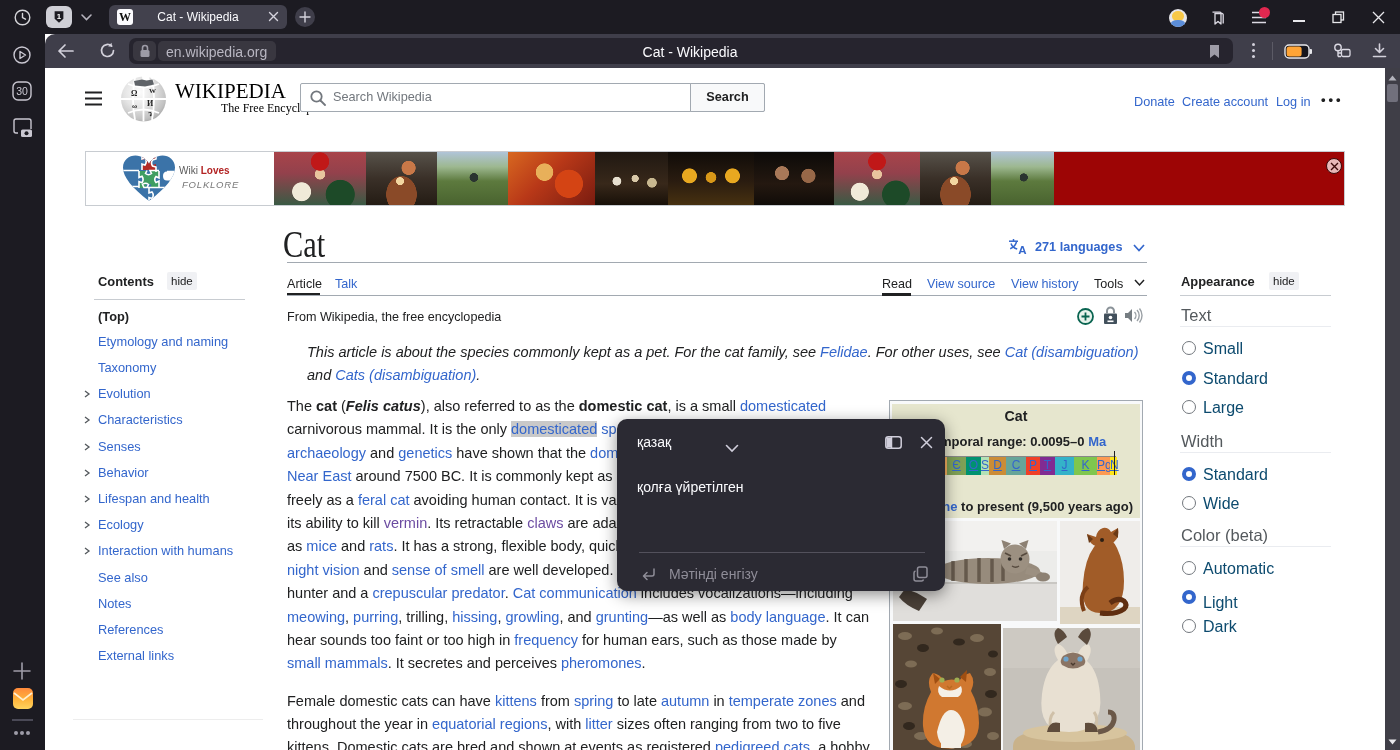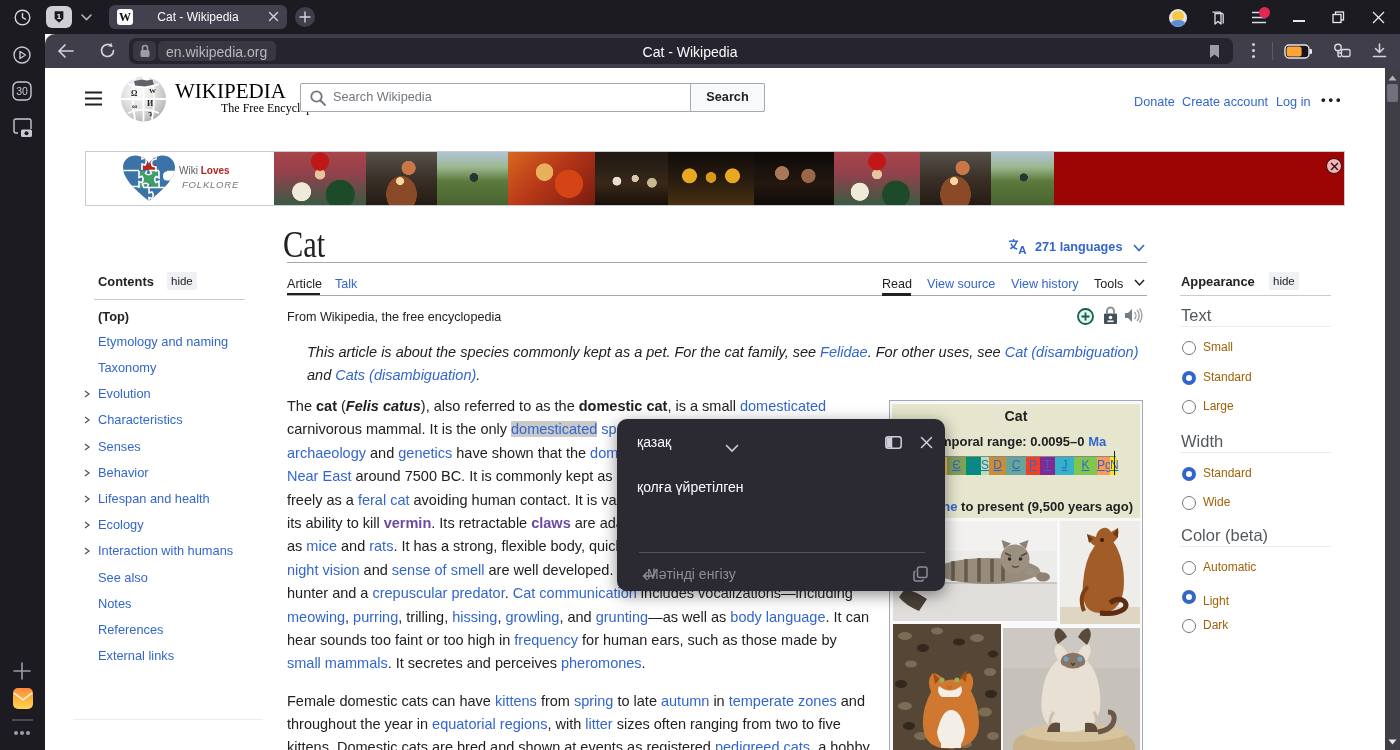--- a/index.html
+++ b/index.html
@@ -23,28 +23,28 @@
 
 .serif { font-family:"Liberation Serif", serif; }
 #tabsrule { left:287px; top:295px; width:860px; height:1px; background:#a2a9b1; }
 #titlerule { left:287px; top:262px; width:860px; height:1px; background:#a2a9b1; }
 .toc-item { position:absolute; font-size:12.8px; color:#3366cc; left:98px; }
 .chev { position:absolute; left:83px; width:8px; height:8px; }
 .applabel { position:absolute; left:1181px; font-size:16.5px; color:#54595d; }
 .apprule { position:absolute; left:1180px; width:151px; height:1px; background:#c8ccd1; }
 .radio { position:absolute; left:1182px; width:14px; height:14px; border-radius:50%; border:1px solid #72777d; background:#fff; }
 .radio.on { border:4.5px solid #3366cc; }
-.radiolbl { position:absolute; left:1203px; font-size:12px; color:#a16207; }
+.radiolbl { position:absolute; left:1203px; font-size:16px; color:#0c4a6e; }
 .hidebtn { position:absolute; background:#f0f1f4; border-radius:2px; font-size:11.5px; color:#202122; padding:3px 4px; }
 
 #para1, #para2 { position:absolute; left:287px; width:700px; font-size:14.5px; line-height:23.4px; color:#202122; }
 #hatnote { position:absolute; left:307px; width:900px; font-size:14.5px; line-height:23.4px; font-style:italic; color:#202122; }
 #hatnote a { font-style:italic; }
 b.fel { font-style:italic; }
-a.vis { color:#6b4ba1;font-weight:bold; }
+a.vis { color:#6b4ba1; }
 .hl { background:#c9c9c9; }
 
 #infobox { left:889px; top:400px; width:254px; height:351px; border:1px solid #a2a9b1; background:#f8f9fa; }
 #taxhead { left:892px; top:404px; width:248px; height:114px; background:#e6e6ce; }
 
 #popup { left:617px; top:419px; width:328px; height:172px; background:#2b2a33; border-radius:10px; box-shadow:0 4px 16px rgba(0,0,0,0.45); }
 .seg { position:absolute; top:0; height:18px; text-align:center; line-height:17px; color:#3366cc; text-decoration:underline; }
 #bannerphotos > div { top:0; height:53px; }
 .ph-redhat { background:
   radial-gradient(circle at 50% 18%, #c01818 0 14%, transparent 15%),
@@ -582,18 +582,18 @@
   <rect x="1.5" y="1.5" width="5" height="10" fill="#d0cedb"></rect>
  </svg>
  <svg class="abs" style="left:303px; top:17px;" width="13" height="13" viewBox="0 0 13 13">
       <path d="M1.5 1.5 L11.5 11.5 M11.5 1.5 L1.5 11.5" stroke="#d0cedb" stroke-width="1.5" stroke-linecap="round"></path>
     </svg>
  <div class="abs" style="left:20px; top:60px; font-size:14px; color:#fbfbfe;">қолға үйретілген</div>
  <div class="abs" style="left:22px; top:133px; width:286px; height:1px; background:#53515c;"></div>
  <svg class="abs" style="left:24px; top:149px;" width="15" height="13" viewBox="0 0 15 13">
   <path d="M13 1 V6 a2 2 0 0 1 -2 2 H3 M6 4.5 L2.5 8 L6 11.5" fill="none" stroke="#8f8d98" stroke-width="1.5" stroke-linecap="round" stroke-linejoin="round"></path>
  </svg>
- <div class="abs" style="left:30px; top:147px; font-size:14px; color:#8f8d98;">Мәтінді енгізу</div>
+ <div class="abs" style="left:52px; top:147px; font-size:14px; color:#8f8d98;">Мәтінді енгізу</div>
  <svg class="abs" style="left:296px; top:147px;" width="15" height="16" viewBox="0 0 15 16">
   <rect x="4.5" y="1" width="9.5" height="10.5" rx="2" fill="none" stroke="#8f8d98" stroke-width="1.5"></rect>
   <path d="M10.5 13.5 a2 2 0 0 1 -2 1.5 H3 a2 2 0 0 1 -2 -2 V7 a2 2 0 0 1 1.5 -2" fill="none" stroke="#8f8d98" stroke-width="1.5"></path>
  </svg>
 </div>
 
 </body></html>

